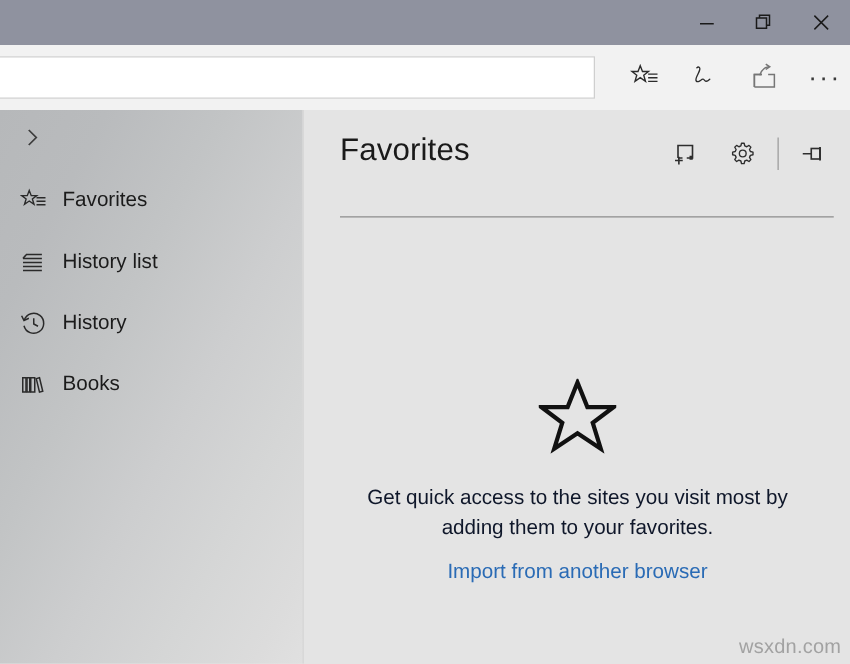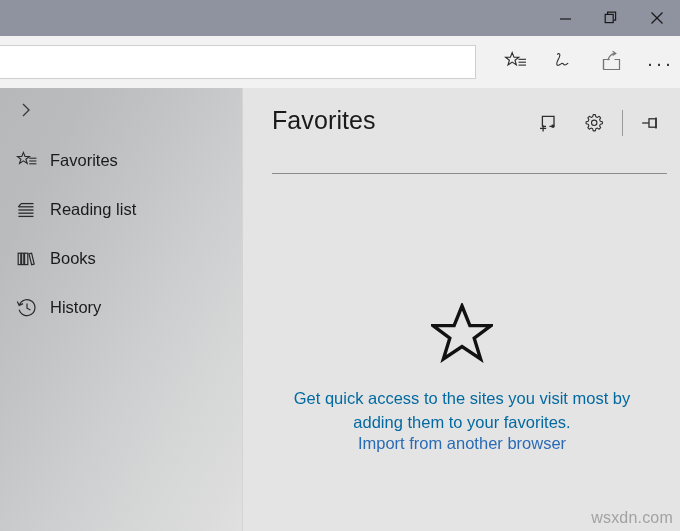--- a/index.html
+++ b/index.html
@@ -170,25 +170,26 @@
     text-align: center;
   }
   .empty-star {
     display: flex; justify-content: center;
     margin-bottom: 23px;
     color: #111;
   }
   .empty-text {
     font-size: 16.5px;
     line-height: 24px;
-    color: #0369a1;
+    color: #0f172a;
     padding: 0 36px;
   }
   .empty-link {
     display: inline-block;
+    margin-top: 14px;
     font-size: 16.5px;
     color: #2a6bb5;
     text-decoration: none;
     cursor: pointer;
   }
 
   
   .watermark {
     position: absolute;
     right: 7px; bottom: 4px;
@@ -309,44 +310,44 @@
         <span class="navicon">
           <svg width="22" height="22" viewBox="0 0 22 22">
             <line x1="4.8" y1="4.6" x2="17.5" y2="4.6" stroke="currentColor" stroke-width="1.3"></line>
             <line x1="2.4" y1="7.8" x2="17.5" y2="7.8" stroke="currentColor" stroke-width="1.3"></line>
             <line x1="2.4" y1="11.0" x2="17.5" y2="11.0" stroke="currentColor" stroke-width="1.3"></line>
             <line x1="2.4" y1="14.2" x2="17.5" y2="14.2" stroke="currentColor" stroke-width="1.3"></line>
             <line x1="2.4" y1="17.4" x2="17.5" y2="17.4" stroke="currentColor" stroke-width="1.3"></line>
             <line x1="2.4" y1="7.8" x2="4.9" y2="4.8" stroke="currentColor" stroke-width="1.3"></line>
           </svg>
         </span>
-        <span class="navlabel">Reading list</span>
+        <span class="navlabel">History list</span>
+      </div>
+
+      <div class="navitem">
+        <span class="navicon">
+          <svg width="22" height="22" viewBox="0 0 22 22">
+            <path d="M3.4 8.0 A8 8 0 1 1 3.2 12.6" fill="none" stroke="currentColor" stroke-width="1.2"></path>
+            <polyline points="1.3,4.6 3.2,8.4 7.1,6.6" fill="none" stroke="currentColor" stroke-width="1.2"></polyline>
+            <polyline points="11.0,6.6 11.0,11.2 14.4,13.0" fill="none" stroke="currentColor" stroke-width="1.2"></polyline>
+          </svg>
+        </span>
+        <span class="navlabel">History</span>
       </div>
 
       <div class="navitem">
         <span class="navicon">
           <svg width="22" height="22" viewBox="0 0 22 22">
             <rect x="2.2" y="5.2" width="2.6" height="11.4" fill="none" stroke="currentColor" stroke-width="1.2"></rect>
             <rect x="5.6" y="5.2" width="2.2" height="11.4" fill="none" stroke="currentColor" stroke-width="1.2"></rect>
             <rect x="8.6" y="5.2" width="3.2" height="11.4" fill="none" stroke="currentColor" stroke-width="1.2"></rect>
             <path d="M13.0 5.9 L15.6 5.2 L18.2 16.0 L15.6 16.7 Z" fill="none" stroke="currentColor" stroke-width="1.2"></path>
           </svg>
         </span>
         <span class="navlabel">Books</span>
-      </div>
-
-      <div class="navitem">
-        <span class="navicon">
-          <svg width="22" height="22" viewBox="0 0 22 22">
-            <path d="M3.4 8.0 A8 8 0 1 1 3.2 12.6" fill="none" stroke="currentColor" stroke-width="1.2"></path>
-            <polyline points="1.3,4.6 3.2,8.4 7.1,6.6" fill="none" stroke="currentColor" stroke-width="1.2"></polyline>
-            <polyline points="11.0,6.6 11.0,11.2 14.4,13.0" fill="none" stroke="currentColor" stroke-width="1.2"></polyline>
-          </svg>
-        </span>
-        <span class="navlabel">History</span>
       </div>
 
 
     </div>
   </div>
 
   <div class="pane">
 
     <div class="pane-header">
       <div class="pane-title">Favorites</div>

